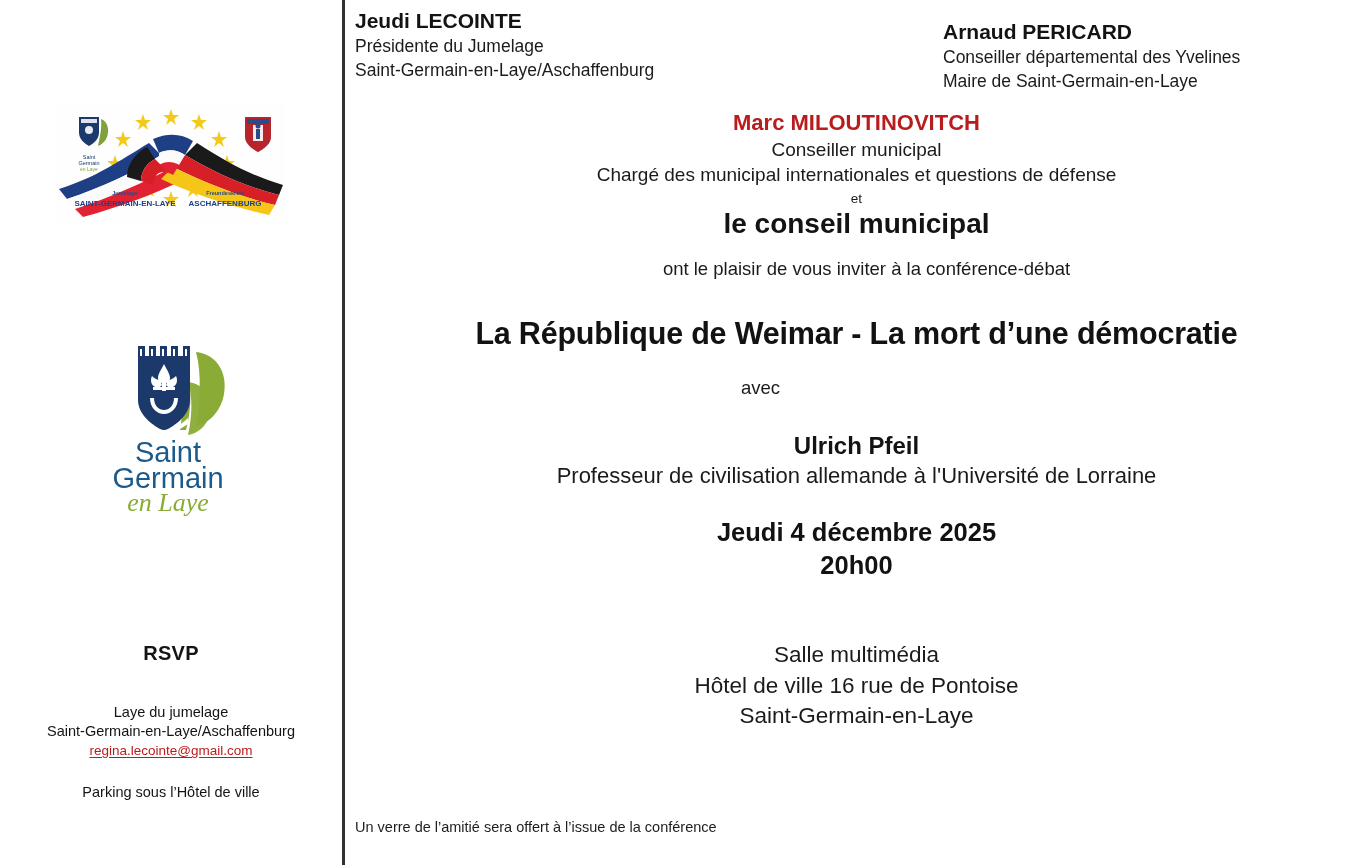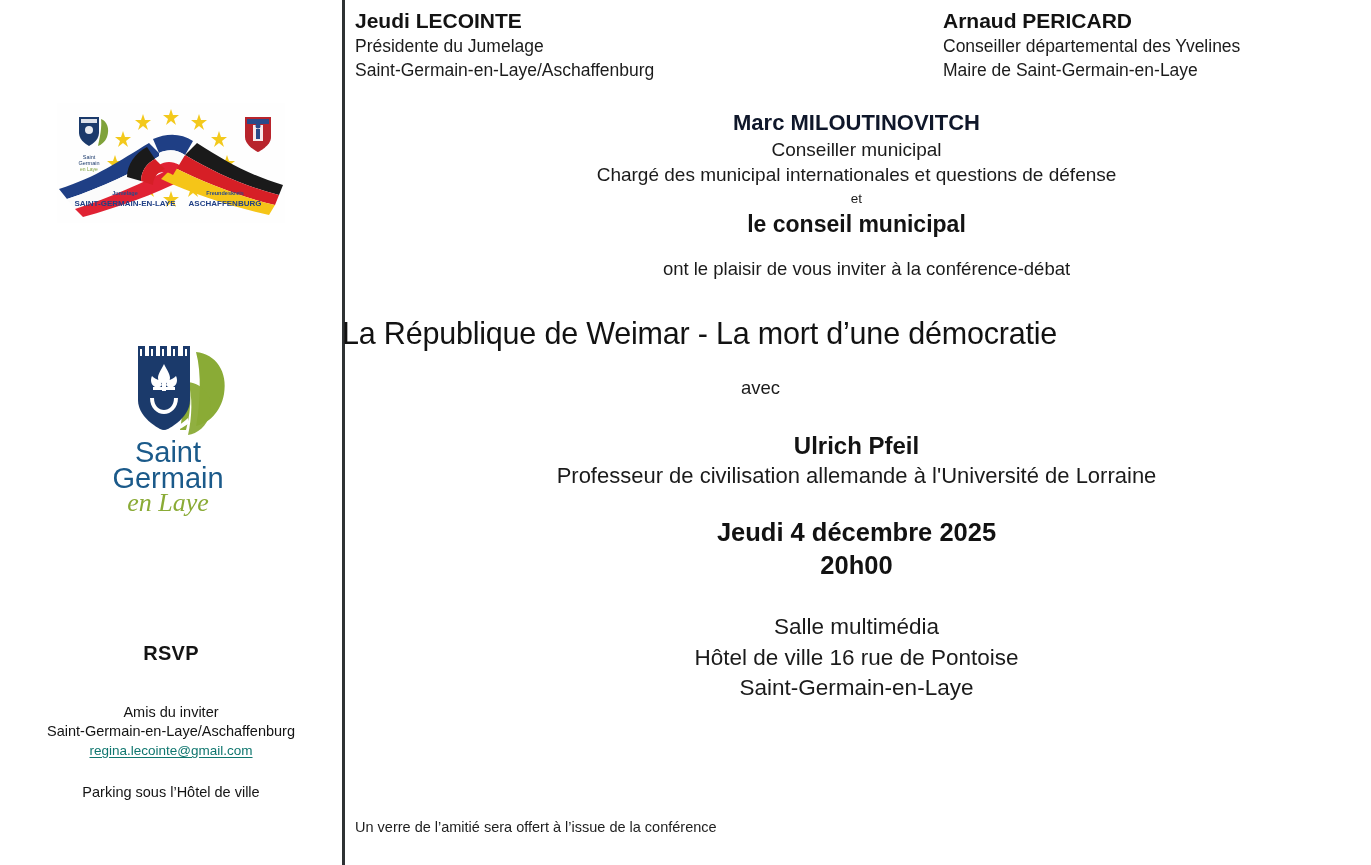--- a/index.html
+++ b/index.html
@@ -77,21 +77,21 @@
   }
   .rsvp-line {
     font-size: 14.5px;
     line-height: 19px;
     color: #141414;
   }
   .rsvp-email {
     display: inline-block;
     font-size: 13.5px;
     line-height: 19px;
-    color: #0f766e;
+    color: #b91c1c;
     text-decoration: underline;
     text-underline-offset: 2px;
     cursor: pointer;
   }
   .rsvp-parking {
     margin-top: 24px;
     font-size: 14.5px;
     color: #141414;
   }
 
@@ -108,21 +108,21 @@
   .hdr-left {
     position: absolute;
     left: 13px;
     top: 8px;
     width: 430px;
     text-align: left;
   }
   .hdr-right {
     position: absolute;
     right: 8px;
-    top: 8px;
+    top: 19px;
     width: 420px;
     text-align: left;
   }
   .hdr-name {
     font-size: 21px;
     font-weight: bold;
     line-height: 26px;
     color: #131313;
     white-space: nowrap;
   }
@@ -147,60 +147,60 @@
     position: absolute;
     left: 0;
     top: 108px;
     width: 1029px;
     text-align: center;
   }
   .c-name {
     font-size: 22px;
     font-weight: bold;
     line-height: 29px;
-    color: #0f172a;
+    color: #b91c1c;
   }
   .c-role {
     font-size: 19px;
     line-height: 25px;
     color: #1b1b1b;
   }
   .c-mission {
     font-size: 19px;
     line-height: 26px;
     color: #1b1b1b;
   }
   .c-et {
     font-size: 13.5px;
     line-height: 22px;
     color: #1b1b1b;
   }
   .c-council {
-    font-size: 23px;
+    font-size: 28px;
     font-weight: bold;
     line-height: 28px;
     color: #131313;
   }
   .c-invite {
     margin-top: 18px;
     font-size: 18.5px;
     line-height: 26px;
     color: #1b1b1b;
     padding-left: 20px;
   }
 
   
   .conf-title {
     position: absolute;
     left: 0;
     top: 316px;
     width: 1029px;
-    text-align: left;
+    text-align: center;
     font-size: 30.5px;
-    font-weight: normal;
+    font-weight: bold;
     letter-spacing: -0.2px;
     color: #121212;
   }
 
   .avec {
     position: absolute;
     left: 0;
     top: 377px;
     width: 837px;
     text-align: center;
@@ -243,21 +243,21 @@
   .w-time {
     font-size: 25.5px;
     font-weight: bold;
     line-height: 32px;
     color: #121212;
   }
 
   .where {
     position: absolute;
     left: 0;
-    top: 612px;
+    top: 640px;
     width: 1029px;
     text-align: center;
   }
   .wh-line {
     font-size: 22.5px;
     line-height: 30.5px;
     color: #1b1b1b;
   }
 
   .footnote {
@@ -375,21 +375,21 @@
         </g>
 
         <text x="68" y="124" font-family="'Liberation Sans', sans-serif" font-size="29" fill="#1b5a8a" text-anchor="middle">Saint</text>
         <text x="68" y="150" font-family="'Liberation Sans', sans-serif" font-size="29" fill="#1b5a8a" text-anchor="middle">Germain</text>
         <text x="68" y="173" font-family="'Liberation Serif', serif" font-size="26" font-style="italic" fill="#8aab36" text-anchor="middle">en Laye</text>
       </svg>
     </div>
 
     <div class="rsvp-block">
       <div class="rsvp-title">RSVP</div>
-      <div class="rsvp-line">Amis du inviter</div>
+      <div class="rsvp-line">Laye du jumelage</div>
       <div class="rsvp-line">Saint-Germain-en-Laye/Aschaffenburg</div>
       <div><a class="rsvp-email" href="#">regina.lecointe@gmail.com</a></div>
       <div class="rsvp-parking">Parking sous l’Hôtel de ville</div>
     </div>
 
   </div>
 
   <div class="main-col">
 
     <div class="hdr-left">

